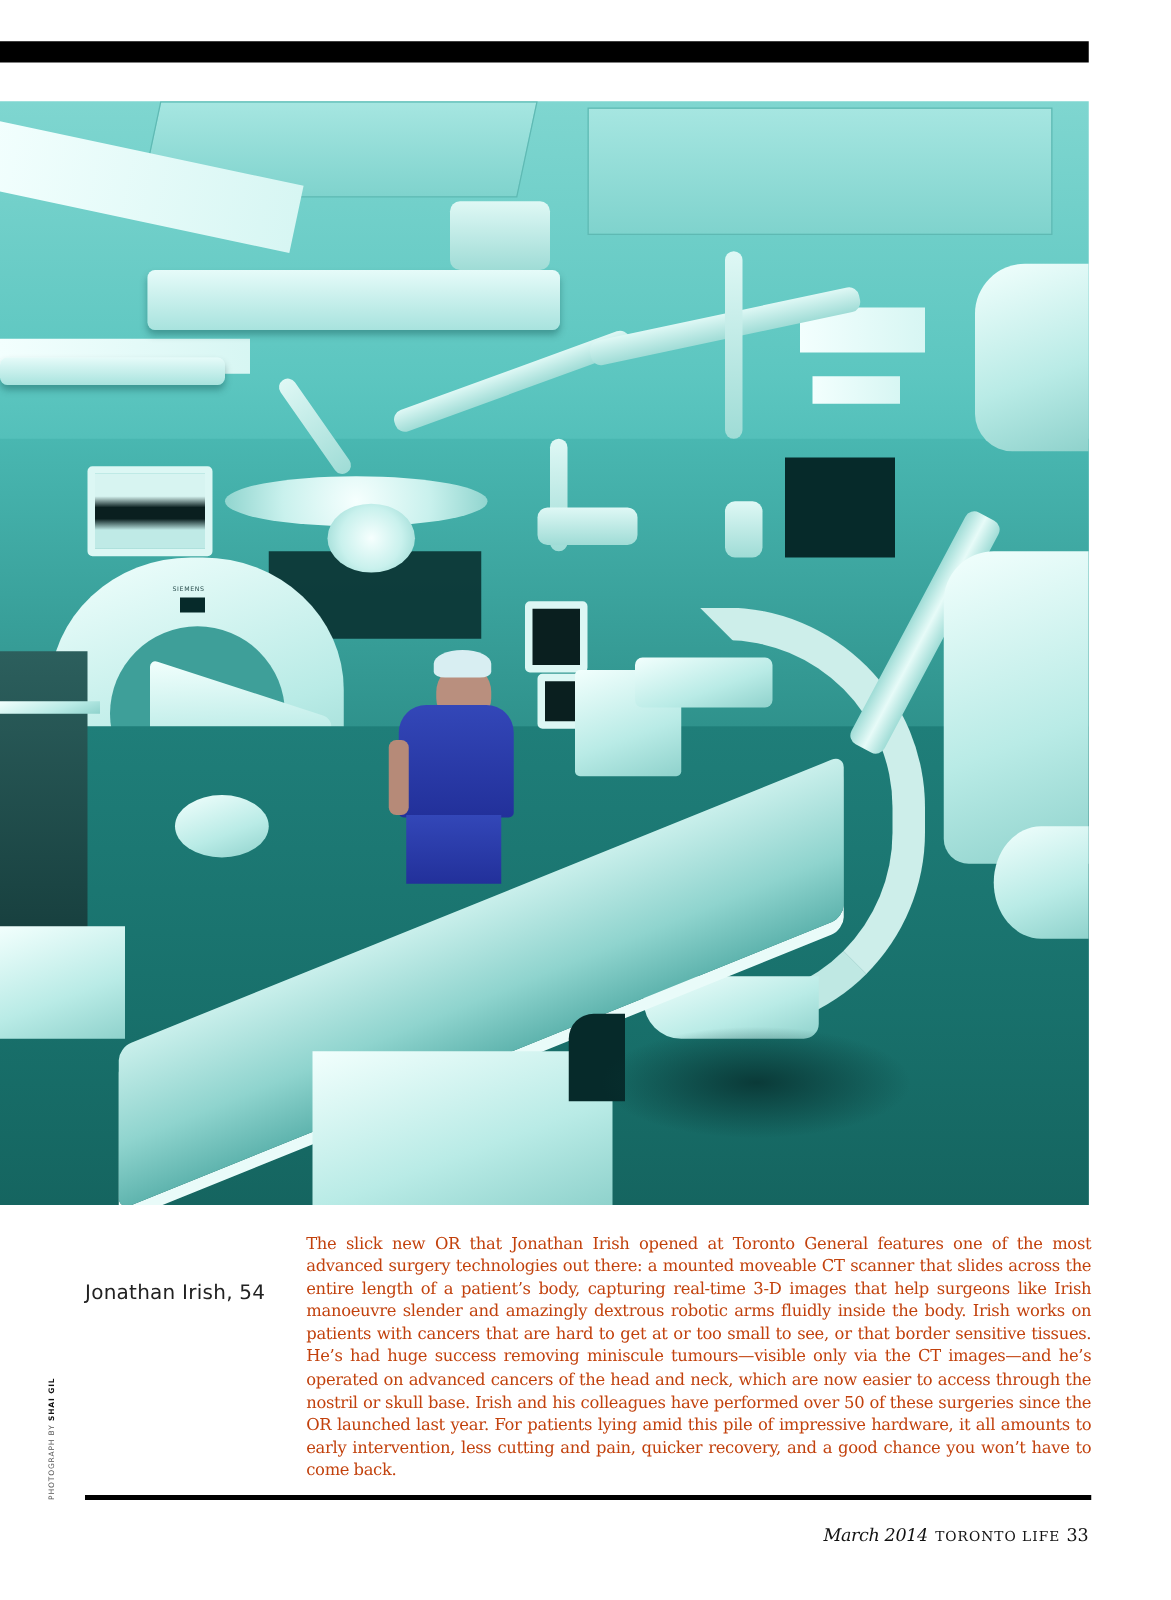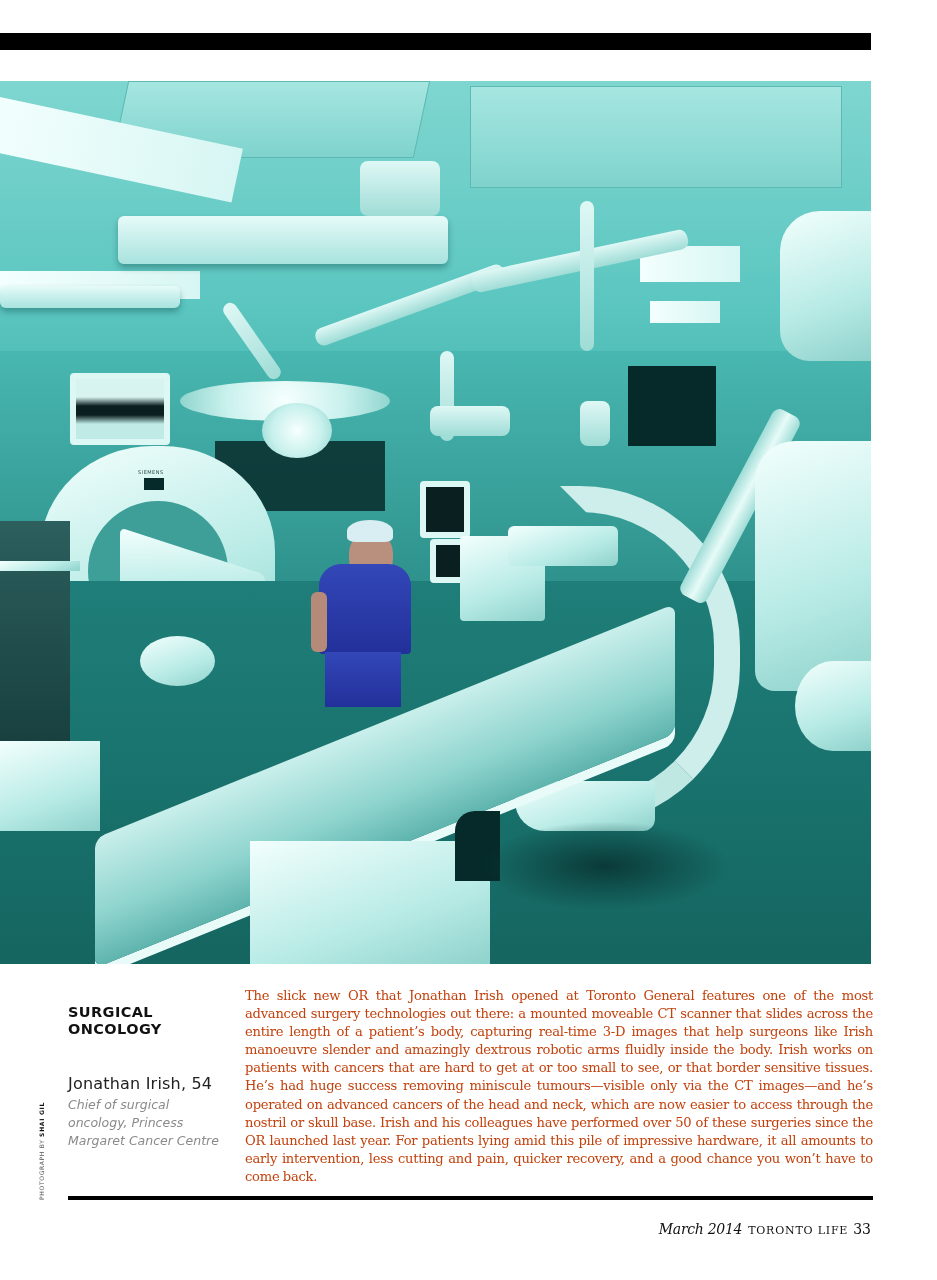--- a/index.html
+++ b/index.html
@@ -15,21 +15,21 @@
   .dark { background:#062a2a; }
   .monitor { background:#0a1f1f; border:6px solid #dcf7f4; border-radius:4px; }
   .lamp { background:radial-gradient(circle,#f6fffe 0%,#c9f1ed 55%,#8fd4ce 100%); border-radius:50%; }
   .white-eq { background:linear-gradient(160deg,#f2fffd,#b9ebe6 60%,#8fd2cc); }
   .floor { background:linear-gradient(180deg,#1f7e79,#18706b 60%,#156560); }
   .scrub { background:linear-gradient(180deg,#3347b8,#22309a); }
   .siemens { font-family:"DejaVu Sans", sans-serif; font-size:5px; letter-spacing:0.5px; color:#2b4f4f; }
 
   .left-col { position:absolute; left:68px; top:1004px; width:170px; }
   .section-title { font-family:"DejaVu Sans", sans-serif; font-weight:bold; font-size:14.5px; line-height:17px; letter-spacing:0.4px; color:#111; }
-  .person-name { font-family:"DejaVu Sans", sans-serif; font-weight:normal; font-size:16px; margin-top:36px; color:#222; letter-spacing:0.2px; }
+  .person-name { font-family:"DejaVu Sans", sans-serif; font-weight:normal; font-size:16px; margin-top:20px; color:#222; letter-spacing:0.2px; }
   .person-role { font-family:"DejaVu Sans", sans-serif; font-style:italic; font-weight:normal; font-size:12.5px; line-height:18px; color:#8a8a8a; margin-top:3px; width:170px; }
   .credit { position:absolute; left:38px; top:1200px; transform-origin:left top; transform:rotate(-90deg);
             font-family:"DejaVu Sans", sans-serif; font-size:6px; letter-spacing:0.7px; color:#555; white-space:nowrap; }
   .credit b { color:#111; }
   .body-text { position:absolute; left:245px; top:987px; width:628px; font-family:"DejaVu Serif", serif;
                font-size:13.1px; line-height:18.1px; color:#c2410c; text-align:justify; letter-spacing:-0.25px; word-spacing:-0.5px; }
   .bottom-rule { position:absolute; left:68px; top:1196px; width:805px; height:4px; background:#000; }
   .folio { position:absolute; right:66px; top:1221px; font-family:"DejaVu Serif", serif; color:#111; white-space:nowrap; font-size:13px; }
   .folio .month { font-style:italic; font-size:14px; letter-spacing:-0.3px;margin-left:36px; }
   .folio .mag { font-size:11px; letter-spacing:0.8px; margin-left:6px;text-align:center; }
@@ -107,30 +107,21 @@
     <div class="abs" style="left:38px;top:18px;width:46px;height:22px;border-radius:50% 50% 20% 20%;background:#d8eef2;"></div>
     <div class="abs scrub" style="left:10px;top:62px;width:92px;height:90px;border-radius:22px 22px 4px 4px;"></div>
     <div class="abs scrub" style="left:16px;top:150px;width:76px;height:55px;"></div>
     <div class="abs" style="left:2px;top:90px;width:16px;height:60px;background:#b68a78;border-radius:6px;"></div>
   </div>
 </div>
 
 <div class="credit"><span>PHOTOGRAPH BY </span><b>SHAI GIL</b></div>
 
 <div class="left-col">
-  <div class="section-title">
-    <div>SURGICAL</div>
-    <div>ONCOLOGY</div>
-  </div>
   <div class="person-name">Jonathan Irish, 54</div>
-  <div class="person-role">
-    <div>Chief of surgical</div>
-    <div>oncology, Princess</div>
-    <div>Margaret Cancer Centre</div>
-  </div>
 </div>
 
 <div class="body-text">The slick new OR that Jonathan Irish opened at Toronto General features one of the most advanced surgery technologies out there: a mounted moveable CT scanner that slides across the entire length of a patient’s body, capturing real-time 3-D images that help surgeons like Irish manoeuvre slender and amazingly dextrous robotic arms fluidly inside the body. Irish works on patients with cancers that are hard to get at or too small to see, or that border sensitive tissues. He’s had huge success removing miniscule tumours—visible only via the CT images—and he’s operated on advanced cancers of the head and neck, which are now easier to access through the nostril or skull base. Irish and his colleagues have performed over 50 of these surgeries since the OR launched last year. For patients lying amid this pile of impressive hardware, it all amounts to early intervention, less cutting and pain, quicker recovery, and a good chance you won’t have to come back.</div>
 
 <div class="bottom-rule"></div>
 
 <div class="folio">
   <span class="month">March 2014</span><span class="mag">TORONTO LIFE</span><span class="page">33</span>
 </div>
 

